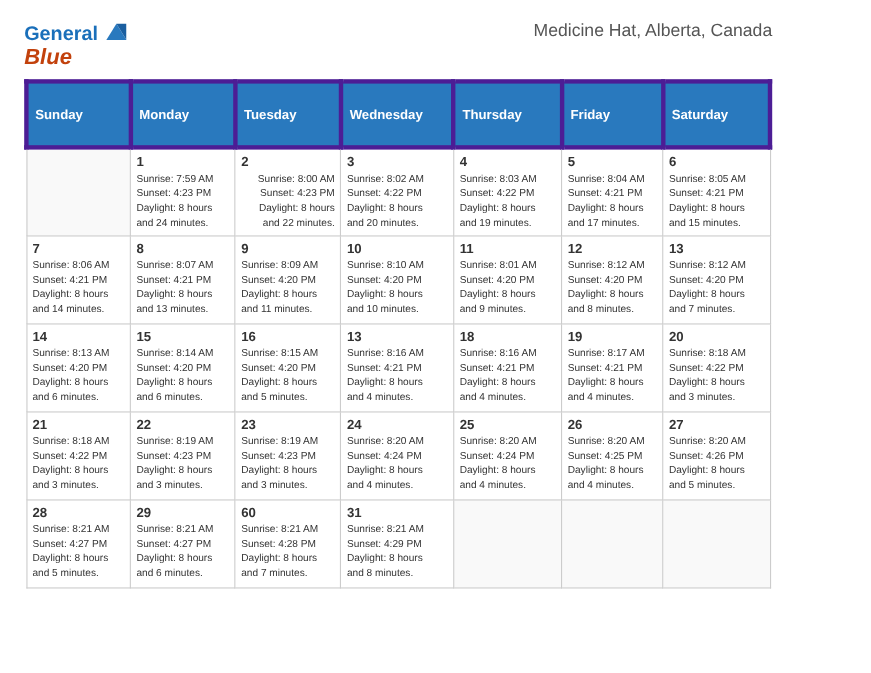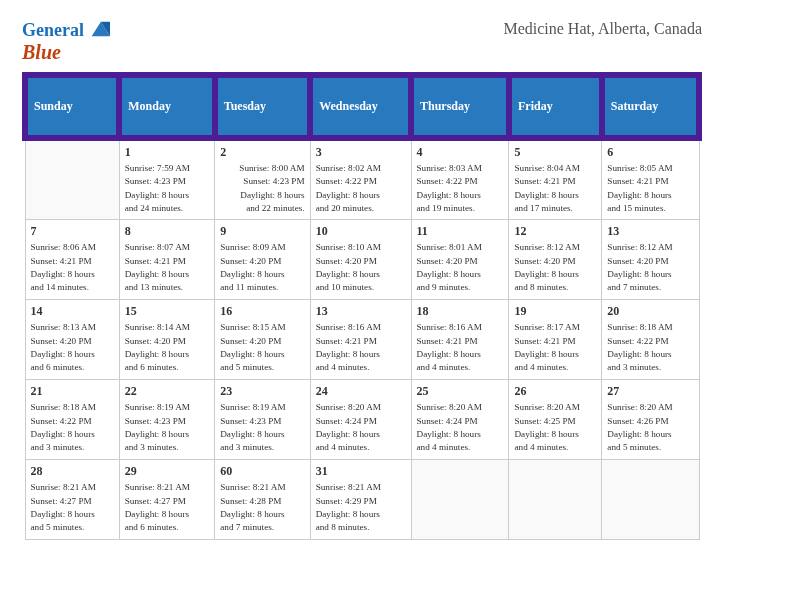--- a/index.html
+++ b/index.html
@@ -8,21 +8,20 @@
       background: #fff;
       width: 792px;
       height: 612px;
       overflow: hidden;
     }
     .page {
       width: 724px;
       min-height: 612px;
       padding: 18px 22px 10px 22px;
       background: #fff;
-      font-family: Liberation Serif, serif;
     }
     .header {
       display: flex;
       justify-content: space-between;
       align-items: flex-start;
       margin-bottom: 10px;
     }
     .logo {
       display: flex;
       align-items: flex-end;
@@ -62,21 +61,21 @@
       border-collapse: collapse;
       font-size: 10px;
     }
     .calendar th {
       background-color: #2979be;
       color: #fff;
       text-align: left;
       padding: 21px 6px;
       font-size: 12px;
       font-weight: bold;
-      border: 6px solid #4c1d95;
+      border: 4px solid #4c1d95;
     }
     .calendar td {
       border: 1px solid #ccc;
       vertical-align: top;
       padding: 4px 5px;
       width: 113px;
       min-height: 70px;
       height: 80px;
       color: #333;
     }

